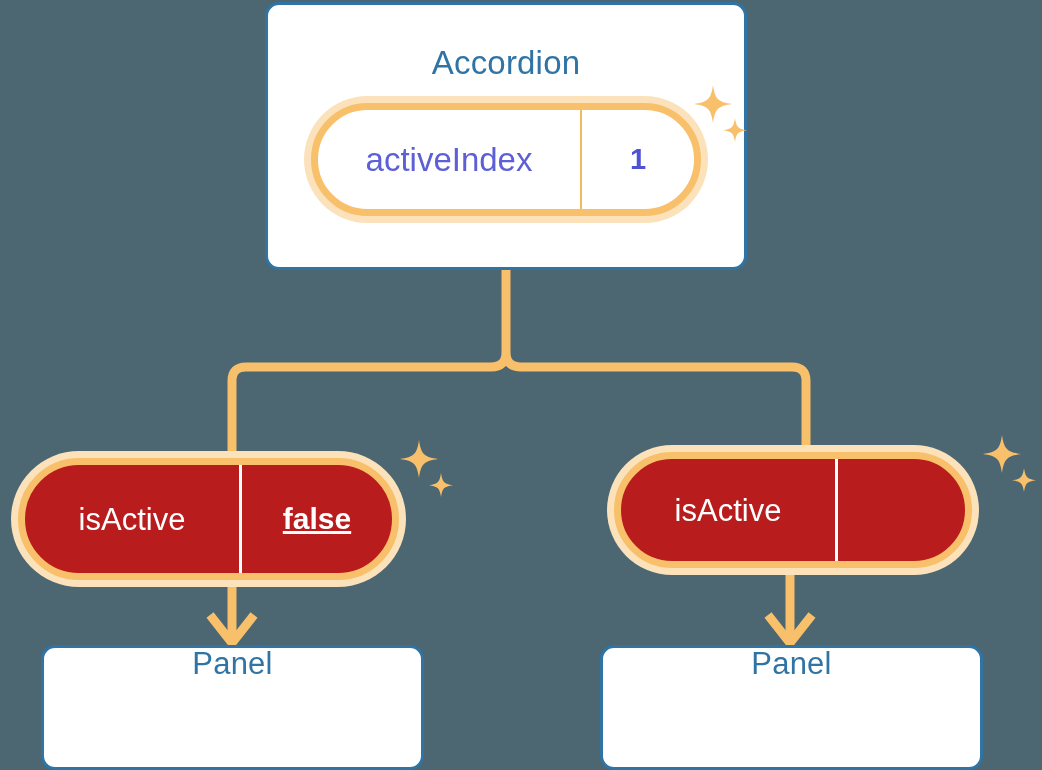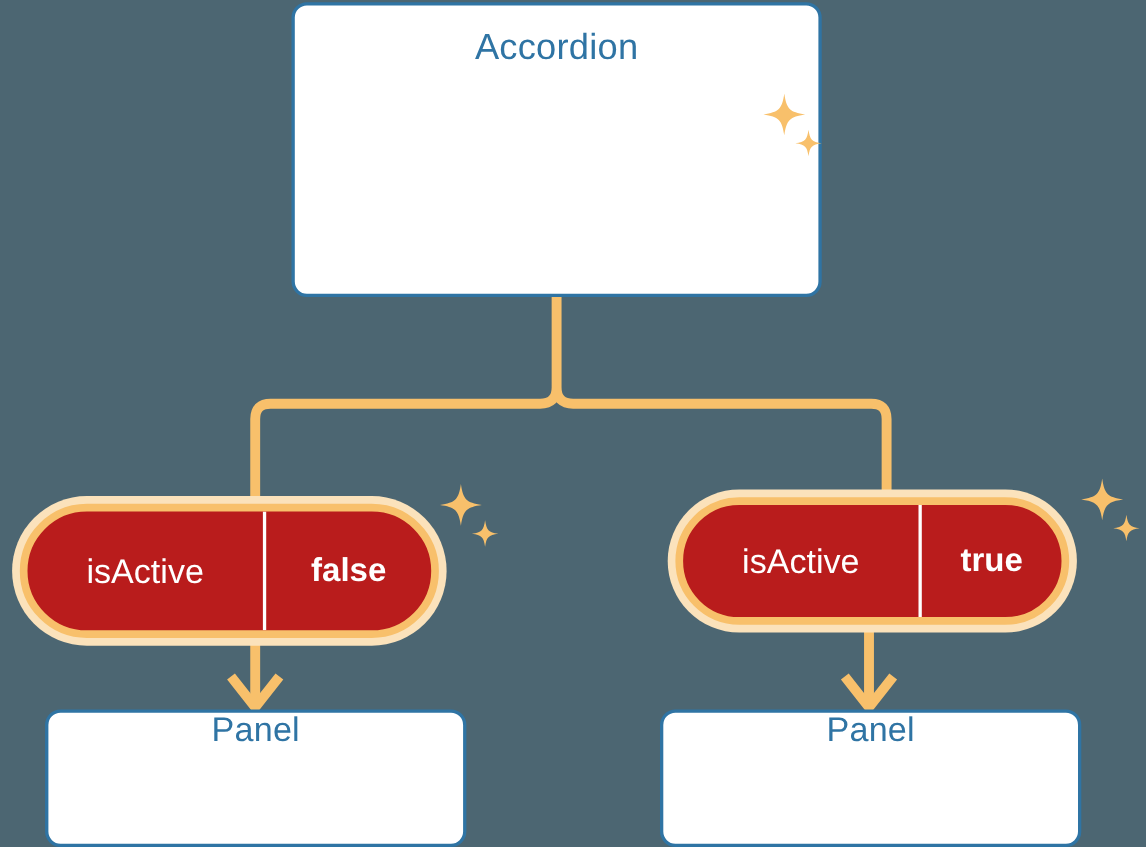--- a/index.html
+++ b/index.html
@@ -50,21 +50,21 @@
 
   
   #root-card {
     left: 265px;
     top: 2px;
     width: 482px;
     height: 268px;
     justify-content: flex-start;
   }
   #root-card .card-title {
-    margin-top: 21px;
+    margin-top: 41px;
   }
 
   
   .panel-card {
     width: 383px;
     height: 125px;
   }
   .panel-card .card-title {
     font-size: 31px;
   }
@@ -119,20 +119,21 @@
   }
   .pill-purple .pill-key {
     color: #ffffff;
     font-size: 31px;
     border-right: 3px solid #ffffff;
   }
   .pill-purple .pill-val {
     color: #ffffff;
     font-size: 30px;
     font-weight: bold;
+    text-decoration: underline;
   }
   #pill-is-active-left {
     left: 18px;
     top: 458px;
     width: 381px;
     height: 122px;
   }
   #pill-is-active-left .pill-key  { flex: 0 0 214px; }
   #pill-is-active-left .pill-val  { flex: 1 1 auto; }
 
@@ -181,20 +182,24 @@
     <g>
       <path d="M 790 572 L 790 640" fill="none" stroke="#f8c06b" stroke-width="9" stroke-linecap="butt"></path>
       <path d="M 768 615 L 790 643 L 812 615" fill="none" stroke="#f8c06b" stroke-width="9" stroke-linecap="butt" stroke-linejoin="miter"></path>
     </g>
   </svg>
 
   <div class="card" id="root-card">
     <div class="card-title">Accordion</div>
   </div>
 
+  <div class="pill" id="pill-active-index">
+    <div class="pill-key">activeIndex</div>
+    <div class="pill-val">1</div>
+  </div>
 
   <svg class="sparkle-group" id="sparkle-root" width="60" height="70" viewBox="0 0 60 70" aria-hidden="true">
     <path fill="#f8c06b" d="M23 0 C25 14 28 17 42 19 C28 21 25 24 23 38 C21 24 18 21 4 19 C18 17 21 14 23 0 Z"></path>
     <path fill="#f8c06b" d="M45 33 C46.3 42 48 44 57 45.3 C48 46.6 46.3 48.3 45 57 C43.7 48.3 42 46.6 33 45.3 C42 44 43.7 42 45 33 Z"></path>
   </svg>
 
   <div class="pill pill-purple" id="pill-is-active-left">
     <div class="pill-key">isActive</div>
     <div class="pill-val">false</div>
   </div>
@@ -203,21 +208,20 @@
     <path fill="#f8c06b" d="M23 0 C25 14 28 17 42 19 C28 21 25 24 23 38 C21 24 18 21 4 19 C18 17 21 14 23 0 Z"></path>
     <path fill="#f8c06b" d="M45 33 C46.3 42 48 44 57 45.3 C48 46.6 46.3 48.3 45 57 C43.7 48.3 42 46.6 33 45.3 C42 44 43.7 42 45 33 Z"></path>
   </svg>
 
   <div class="card panel-card" id="panel-left">
     <div class="card-title">Panel</div>
   </div>
 
   <div class="pill pill-purple" id="pill-is-active-right">
     <div class="pill-key">isActive</div>
-    <div class="pill-val">true</div>
   </div>
 
   <svg class="sparkle-group" id="sparkle-right-pill" width="60" height="70" viewBox="0 0 60 70" aria-hidden="true">
     <path fill="#f8c06b" d="M23 0 C25 14 28 17 42 19 C28 21 25 24 23 38 C21 24 18 21 4 19 C18 17 21 14 23 0 Z"></path>
     <path fill="#f8c06b" d="M45 33 C46.3 42 48 44 57 45.3 C48 46.6 46.3 48.3 45 57 C43.7 48.3 42 46.6 33 45.3 C42 44 43.7 42 45 33 Z"></path>
   </svg>
 
   <div class="card panel-card" id="panel-right">
     <div class="card-title">Panel</div>
   </div>

